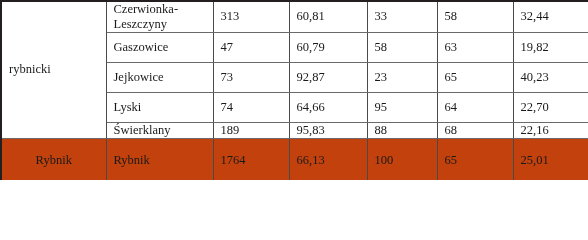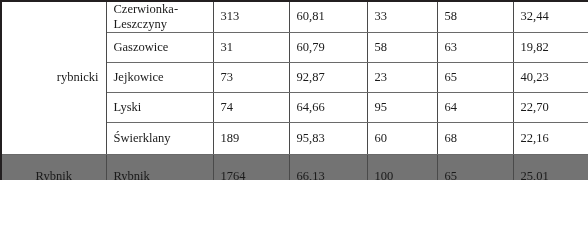--- a/index.html
+++ b/index.html
@@ -40,42 +40,42 @@
   
   col.c-powiat  { width: 105px; }
   col.c-gmina   { width: 107px; }
   col.c-v1      { width: 76px;  }
   col.c-v2      { width: 78px;  }
   col.c-v3      { width: 70px;  }
   col.c-v4      { width: 76px;  }
   col.c-v5      { width: 76px;  }
 
   td.cell-powiat {
-    text-align: right;
+    text-align: left;
     vertical-align: middle;
   }
   td.cell-gmina {
     text-align: left;
     margin-top: 8px;
   }
   td.cell-num {
     text-align: left;
   }
   tr.row-body td {
     height: 30px;
   }
   tr.row-first td {
     height: 30px;
   }
   tr.row-swierklany td {
-    height: 32px;
+    height: 16px;
   }
   tr.row-total td {
     height: 44px;
-    background: #737373;
+    background: #c2410c;
     border-bottom: 1.5px solid #4a4a4a;
     border-top: 1.5px solid #4a4a4a;
   }
   tr.row-total td.cell-powiat,
   tr.row-total td.cell-gmina {
     text-align: center;
   }
   tr.row-total td.cell-gmina {
     text-align: left;
   }
@@ -108,21 +108,21 @@
         <td class="cell-gmina">Czerwionka-Leszczyny</td>
         <td class="cell-num">313</td>
         <td class="cell-num">60,81</td>
         <td class="cell-num">33</td>
         <td class="cell-num">58</td>
         <td class="cell-num">32,44</td>
       </tr>
 
       <tr class="row-body">
         <td class="cell-gmina">Gaszowice</td>
-        <td class="cell-num">31</td>
+        <td class="cell-num">47</td>
         <td class="cell-num">60,79</td>
         <td class="cell-num">58</td>
         <td class="cell-num">63</td>
         <td class="cell-num">19,82</td>
       </tr>
 
       <tr class="row-body">
         <td class="cell-gmina">Jejkowice</td>
         <td class="cell-num">73</td>
         <td class="cell-num">92,87</td>
@@ -137,21 +137,21 @@
         <td class="cell-num">64,66</td>
         <td class="cell-num">95</td>
         <td class="cell-num">64</td>
         <td class="cell-num">22,70</td>
       </tr>
 
       <tr class="row-body row-swierklany">
         <td class="cell-gmina">Świerklany</td>
         <td class="cell-num">189</td>
         <td class="cell-num">95,83</td>
-        <td class="cell-num">60</td>
+        <td class="cell-num">88</td>
         <td class="cell-num">68</td>
         <td class="cell-num">22,16</td>
       </tr>
 
       <tr class="row-total">
         <td class="cell-powiat">Rybnik</td>
         <td class="cell-gmina">Rybnik</td>
         <td class="cell-num">1764</td>
         <td class="cell-num">66,13</td>
         <td class="cell-num">100</td>

